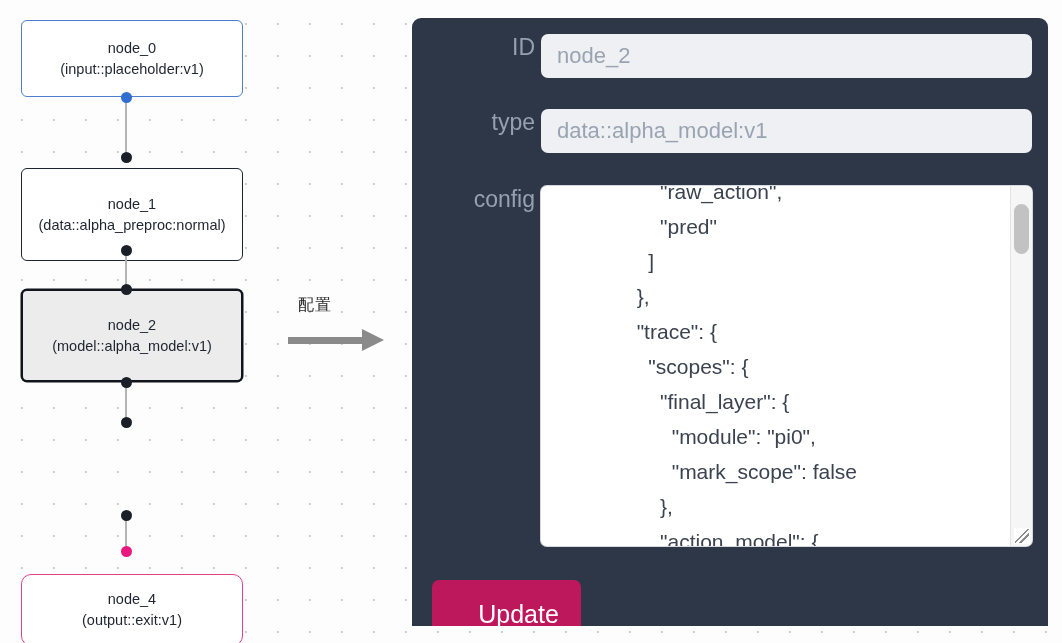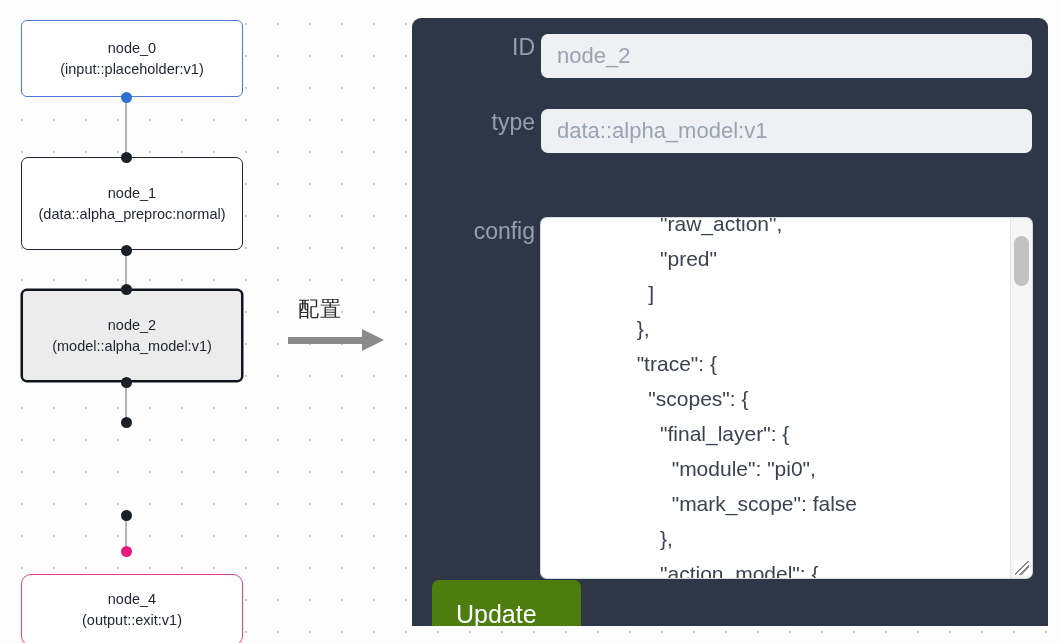--- a/index.html
+++ b/index.html
@@ -89,21 +89,21 @@
     position: absolute;
     left: 288px;
     top: 295px;
     width: 106px;
     height: 66px;
   }
   #arrow-caption {
     position: absolute;
     left: 10px;
     top: 0;
-    font-size: 21px;
+    font-size: 16px;
     color: #2b2b2b;
     letter-spacing: 1px;
     font-family: "DejaVu Sans", "Liberation Sans", sans-serif;
   }
   #arrow-shaft {
     position: absolute;
     left: 0;
     top: 42px;
     width: 76px;
     height: 7px;
@@ -151,21 +151,21 @@
     color: #9aa3b1;
     font-size: 22px;
     padding: 9px 16px;
     box-sizing: border-box;
     width: 491px;
     font-family: "Liberation Sans", "DejaVu Sans", sans-serif;
   }
 
   #row-id   { left: 14px; top: 16px; }
   #row-type { left: 14px; top: 91px; }
-  #row-config { left: 14px; top: 168px; margin-top: 32px; }
+  #row-config { left: 14px; top: 168px; }
 
   .config-box {
     position: relative;
     width: 491px;
     height: 360px;
     background: #ffffff;
     border-radius: 6px;
     box-shadow: 0 0 0 1px #d6d9de;
     overflow: hidden;
     box-sizing: border-box;
@@ -220,47 +220,47 @@
       linear-gradient(135deg, transparent 0 44%, #8c8c8c 44% 52%, transparent 52% 100%),
       linear-gradient(135deg, transparent 0 64%, #8c8c8c 64% 72%, transparent 72% 100%);
   }
 
   #update-button {
     position: absolute;
     left: 20px;
     top: 562px;
     width: 149px;
     height: 60px;
-    background: #4d7c0f;
+    background: #be185d;
     color: #ffffff;
     border: none;
     border-radius: 7px;
     font-size: 25px;
     font-family: "Liberation Sans", "DejaVu Sans", sans-serif;
-    text-align: left;
+    text-align: center;
     padding: 8px 0 0 24px;
     line-height: 52px;
     cursor: pointer;
   }
 </style>
 </head>
 <body>
 
 <div id="stage">
 
   <div id="graph-canvas">
       <div class="edge" style="top: 97px; height: 60px;"></div>
       <div class="edge" style="top: 250px; height: 39px;"></div>
       <div class="edge" style="top: 382px; height: 40px;"></div>
       <div class="edge" style="top: 515px; height: 36px;"></div>
       <div class="node is-input" style="top: 20px; height: 77px;">
         <span class="node-label">node_0<br>(input::placeholder:v1)</span>
       </div>
       <div class="handle blue" style="top: 91.5px;"></div>
-      <div class="node" style="top: 157px; height: 93px; border-radius: 7px;">
+      <div class="node" style="top: 168px; height: 93px;">
         <span class="node-label">node_1<br>(data::alpha_preproc:normal)</span>
       </div>
       <div class="handle " style="top: 151.5px;"></div>
       <div class="handle " style="top: 244.5px;"></div>
       <div class="node is-selected" style="top: 289px; height: 93px;">
         <span class="node-label">node_2<br>(model::alpha_model:v1)</span>
       </div>
       <div class="handle " style="top: 283.5px;"></div>
       <div class="handle " style="top: 376.5px;"></div>
       <div class="handle " style="top: 416.5px;"></div>

